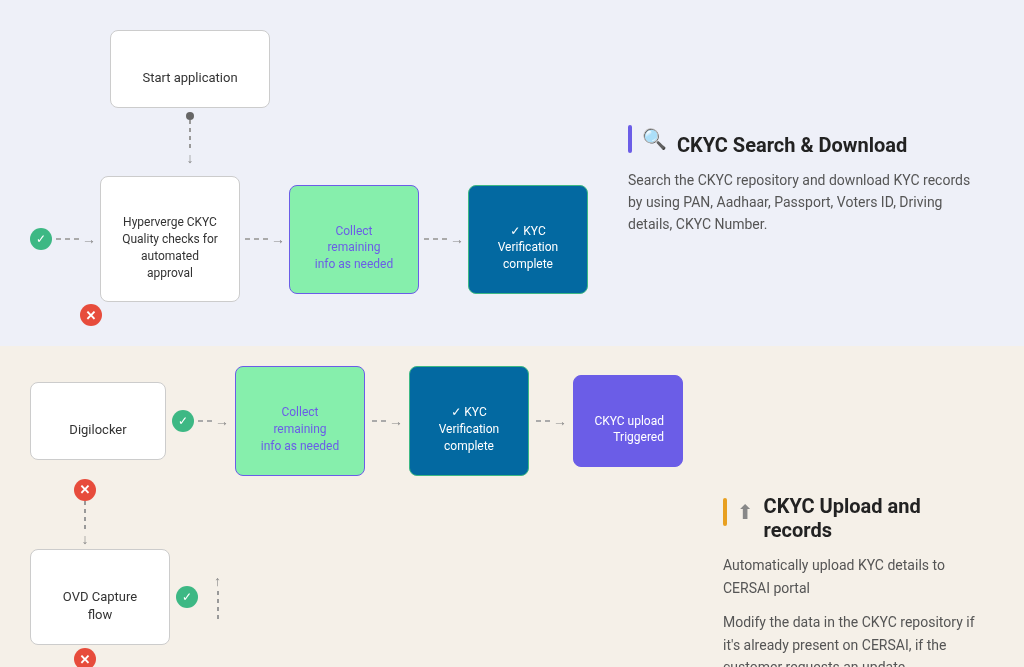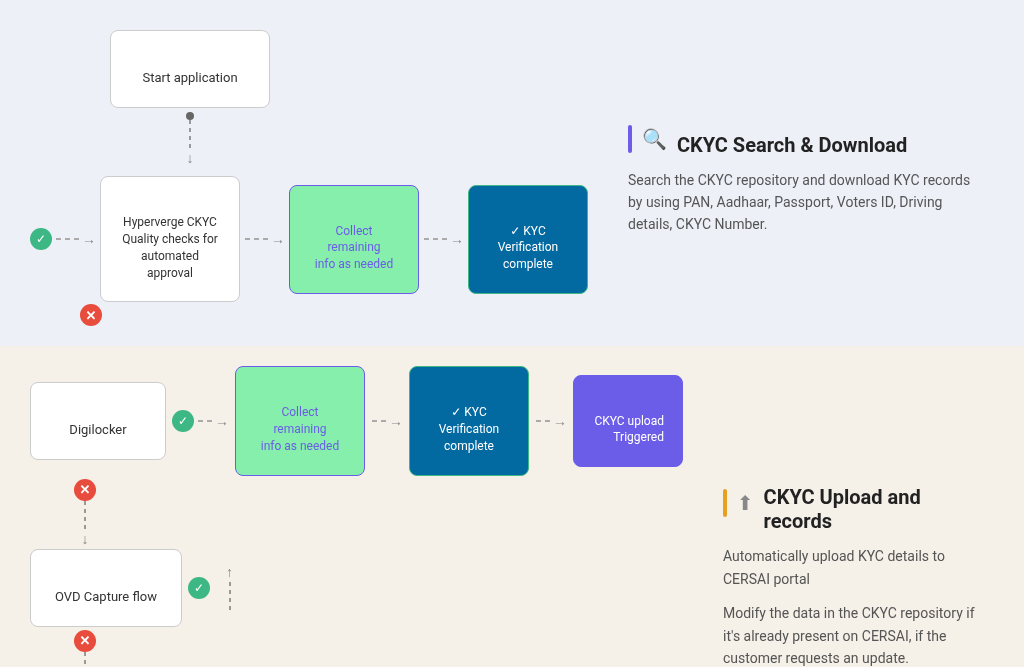--- a/index.html
+++ b/index.html
@@ -349,21 +349,21 @@
         </div>
       </div>
 
       <div style="margin-left:44px; display:flex; flex-direction:column; align-items:center; margin-top:3px;">
         <div class="circle-x">✕</div>
         <div class="dashed-line-v"></div>
         <div class="arrow-head">↓</div>
       </div>
 
       <div style="display:flex; align-items:center; gap:6px; margin-top:2px;">
-        <div class="flow-box" style="width:152px; font-size:13px;">
+        <div class="flow-box" style="width:140px; font-size:13px;">
           <span>OVD Capture flow</span>
         </div>
         <div style="display:flex; align-items:center; gap:3px;">
           <div class="circle-check">✓</div>
         </div>
 
         <div style="display:flex; flex-direction:column; align-items:center; margin-left:10px;">
           <div class="arrow-up-head">↑</div>
           <div class="upward-arrow-v"></div>
         </div>

